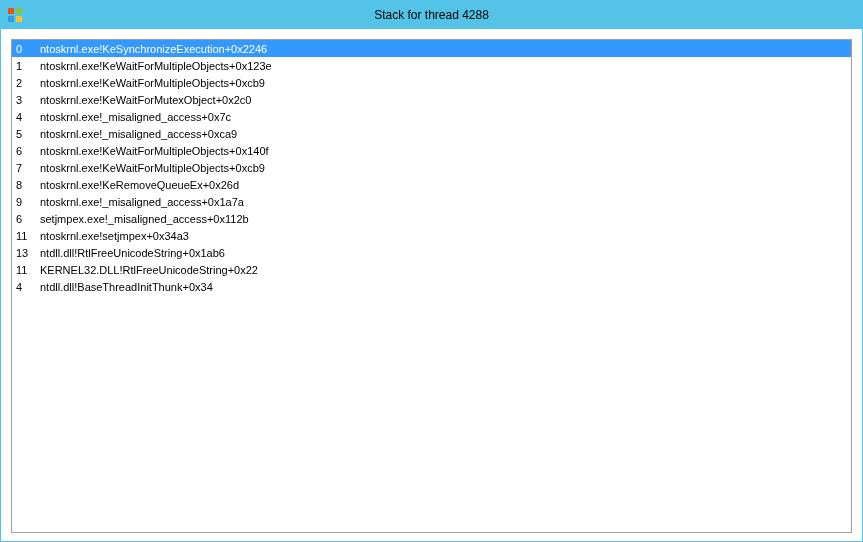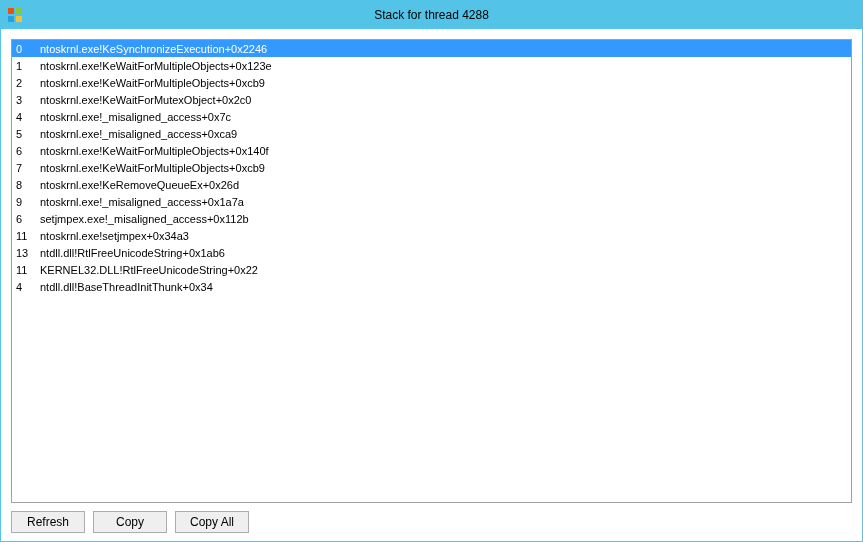--- a/index.html
+++ b/index.html
@@ -159,19 +159,14 @@
               <td class="idx">11</td>
               <td>KERNEL32.DLL!RtlFreeUnicodeString+0x22</td>
             </tr>
             <tr>
               <td class="idx">4</td>
               <td>ntdll.dll!BaseThreadInitThunk+0x34</td>
             </tr>
           </tbody>
       </table>
     </div>
-    <div class="buttons">
-      <button>Refresh</button>
-      <button>Copy</button>
-      <button>Copy All</button>
-    </div>
   </div>
 </div>
 
 </body></html>

